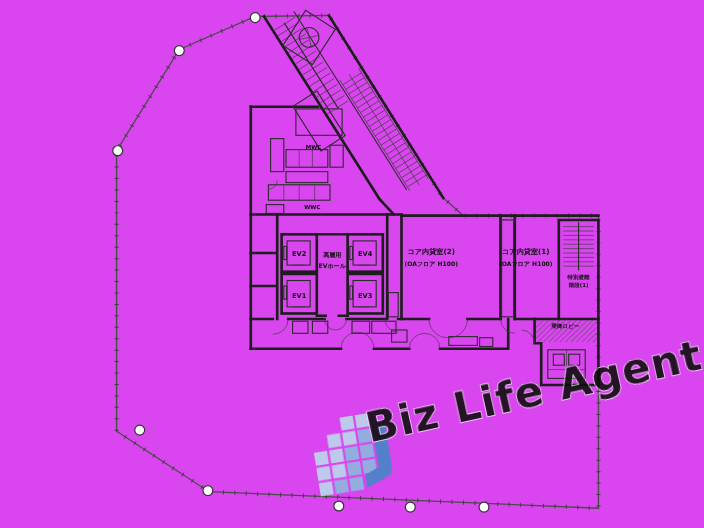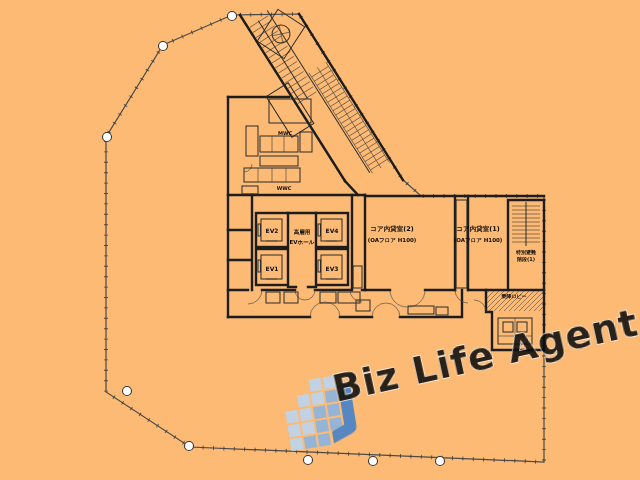--- a/index.html
+++ b/index.html
@@ -1,16 +1,16 @@
 <!DOCTYPE html>
 <html><head>
 <meta charset="utf-8">
 <style>
   html,body{margin:0;padding:0;background:#fff;}
-  .stage{position:relative;width:640px;height:480px;background:#fdba74;overflow:hidden;
+  .stage{position:relative;width:640px;height:480px;background:#d946ef;overflow:hidden;
          font-family:"DejaVu Sans","Liberation Sans",sans-serif;}
   svg{position:absolute;left:0;top:0;}
   
   .ext{stroke:#4a4a4a;stroke-width:1.2;fill:none;}
   .ticks{stroke:#3a3a3a;stroke-width:4;fill:none;stroke-dasharray:0.9 9.5;opacity:.85;}
   .w2{stroke:#1d1d1d;stroke-width:2.4;fill:none;stroke-linecap:square;}
   .w1{stroke:#2b2b2b;stroke-width:1;fill:none;}
   .t{stroke:#3c3c3c;stroke-width:.6;fill:none;}
   .col{stroke:#333;stroke-width:1.1;fill:#fff;}
   

